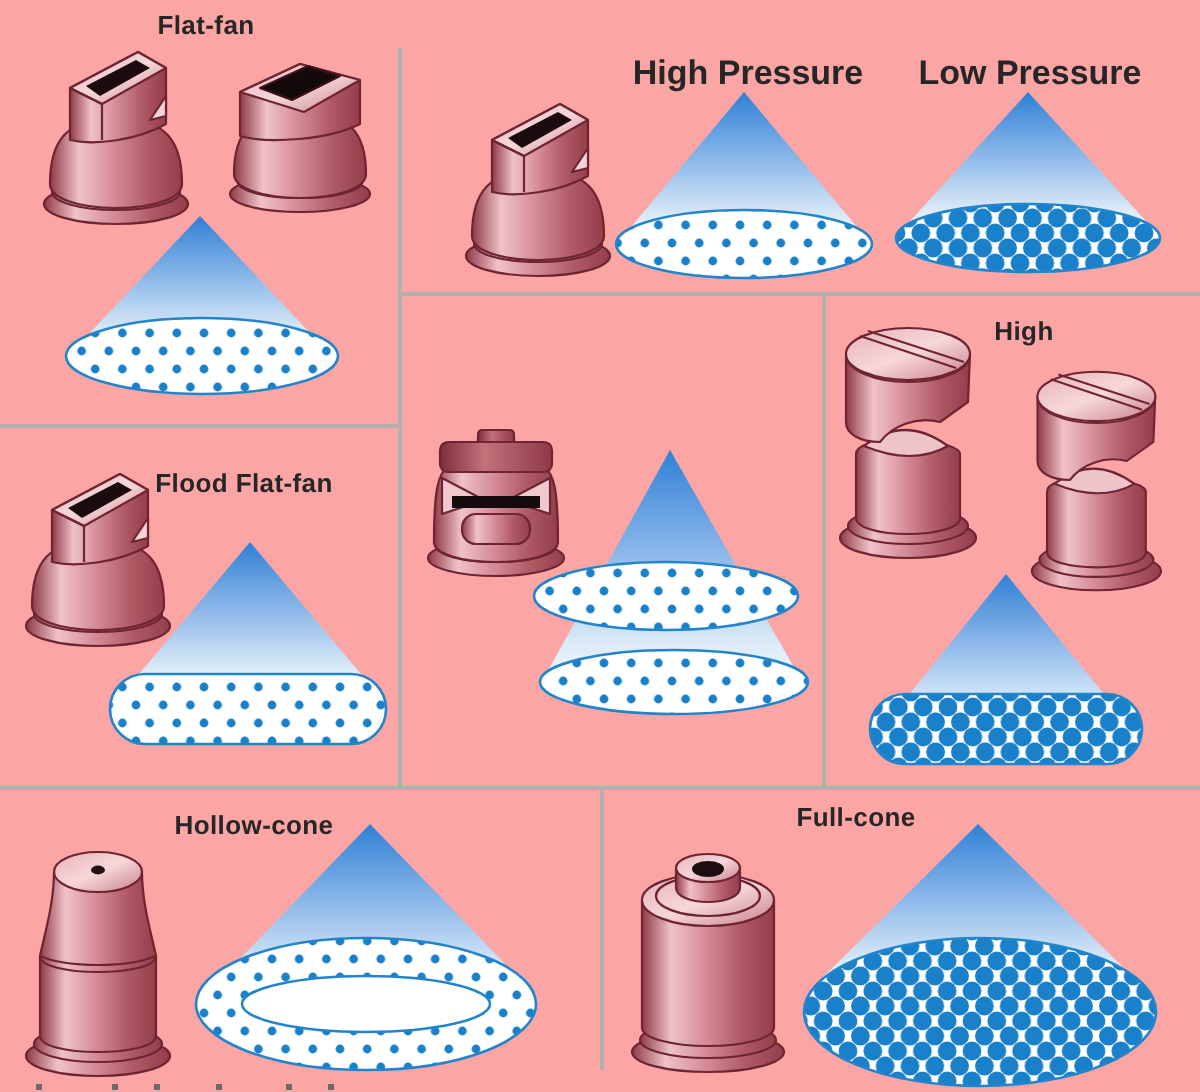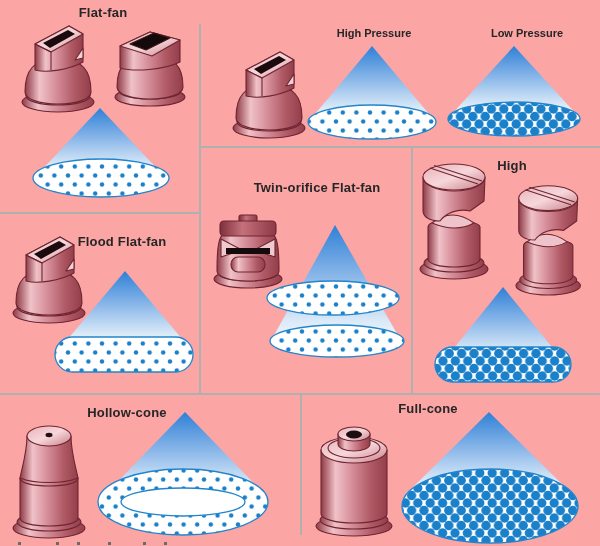--- a/index.html
+++ b/index.html
@@ -6,21 +6,21 @@
   .stage{
     position:relative;width:600px;height:546px;background:#fca5a5;
     font-family:"Liberation Sans",sans-serif;overflow:hidden;padding-left:48px;
   }
   .divider{position:absolute;background:#b0b0b0;}
   .title{
     position:absolute;font-size:13px;font-weight:600;color:#262626;
     transform:translateX(-50%);white-space:nowrap;letter-spacing:.2px;
   }
   .sublabel{
-    position:absolute;font-size:11px;font-weight:600;color:#262626;
+    position:absolute;font-size:17px;font-weight:600;color:#262626;
     transform:translateX(-50%);white-space:nowrap;
   }
   .panelsvg{position:absolute;}
   .speck{position:absolute;width:3px;height:3px;background:#6a6a6a;}
 </style>
 </head>
 <body>
 
 <div class="stage">
 
@@ -131,23 +131,22 @@
 
   <div class="divider" style="left:199px;top:24px;width:2px;height:370px"></div>
   <div class="divider" style="left:0;top:212px;width:200px;height:2px"></div>
   <div class="divider" style="left:200px;top:146px;width:400px;height:2px"></div>
   <div class="divider" style="left:411px;top:146px;width:2px;height:248px"></div>
   <div class="divider" style="left:0;top:393px;width:600px;height:2px"></div>
   <div class="divider" style="left:300px;top:395px;width:2px;height:140px"></div>
 
   <div class="title" style="left:103px;top:5px">Flat-fan</div>
   <div class="sublabel" style="left:374px;top:27px">High Pressure</div>
-  <div class="sublabel" style="left:527px;top:27px">Low Pressure</div>
+  <div class="sublabel" style="left:515px;top:27px">Low Pressure</div>
   <div class="title" style="left:122px;top:234px">Flood Flat-fan</div>
-  <div class="title" style="left:317px;top:180px">Twin-orifice Flat-fan</div>
   <div class="title" style="left:512px;top:158px">High</div>
   <div class="title" style="left:127px;top:405px">Hollow-cone</div>
   <div class="title" style="left:428px;top:401px">Full-cone</div>
 
   <svg class="panelsvg" style="left:0;top:0" width="200" height="212" viewBox="0 0 200 212">
     <g>
       <polygon points="100,108 36,176 164,176" fill="url(#coneG)"></polygon>
       <ellipse cx="101" cy="178" rx="68" ry="19" fill="#ffffff"></ellipse>
       <ellipse cx="101" cy="178" rx="68" ry="19" fill="url(#dotsS)"></ellipse>
       <ellipse cx="101" cy="178" rx="68" ry="19" fill="none" stroke="#2285cc" stroke-width="1.3"></ellipse>

